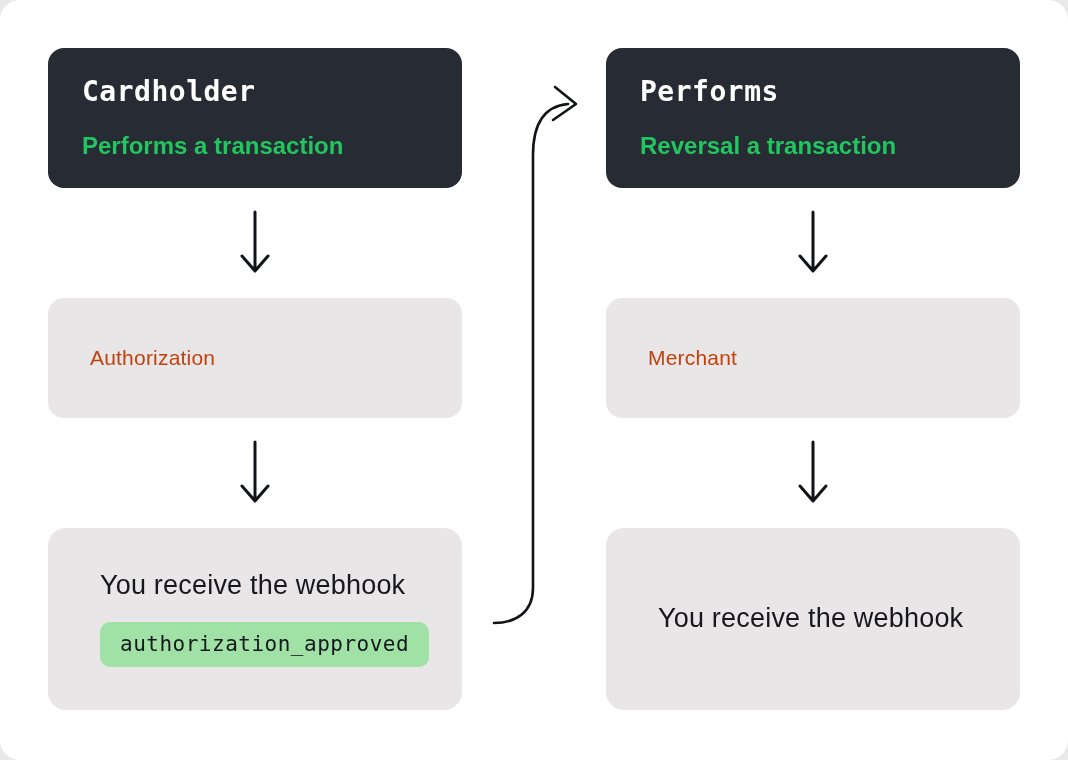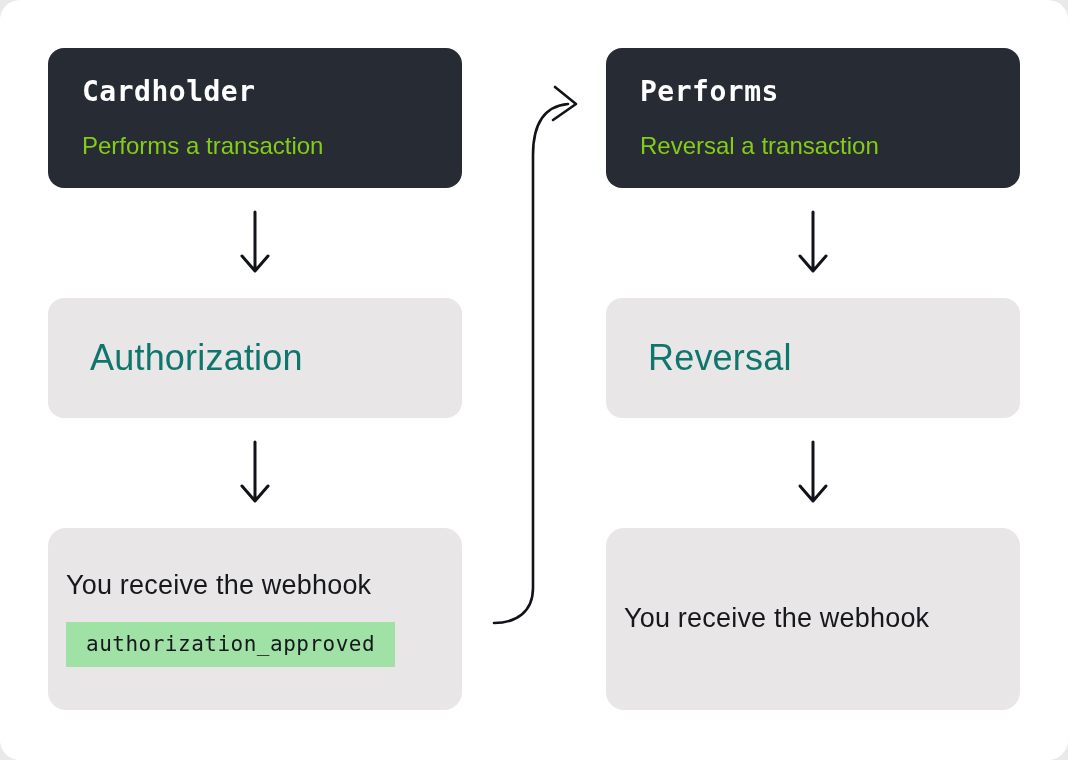--- a/index.html
+++ b/index.html
@@ -38,58 +38,58 @@
   }
   .actor-title {
     font-family: "DejaVu Sans Mono", monospace;
     font-weight: 700;
     font-size: 28px;
     letter-spacing: 0.5px;
     line-height: 1.15;
   }
   .actor-subtitle {
     font-size: 24px;
-    font-weight: 400;
-    color: #84cc16;
+    font-weight: 700;
+    color: #22c55e;
     line-height: 1.2;
   }
 
   .step-box {
     top: 298px;
     height: 120px;
     background: #e8e6e7;
-    color: #0f766e;
+    color: #c2410c;
     display: flex;
     align-items: center;
     padding: 16px 42px;
-    font-size: 36px;
+    font-size: 21px;
     letter-spacing: 0.2px;
   }
 
   .webhook-box {
     top: 528px;
     height: 182px;
     background: #e8e6e7;
     display: flex;
     flex-direction: column;
     justify-content: center;
     align-items: flex-start;
     gap: 21px;
-    padding: 0 18px;
+    padding: 0 52px;
     border-radius: 18px;
   }
   .webhook-label {
     font-size: 27px;
     letter-spacing: 0.2px;
     color: #16181d;
     line-height: 1.1;
   }
   .event-badge {
     background: #a0e2a5;
-    border-radius: 0;
+    border-radius: 10px;
     padding: 10px 20px;
     font-family: "DejaVu Sans Mono", monospace;
     font-size: 21px;
     letter-spacing: 0.5px;
     color: #16181d;
     line-height: 1.2;
   }
 
   .down-arrow {
     position: absolute;
@@ -139,21 +139,21 @@
   <div class="box actor-box col-right">
     <div class="actor-title">Performs</div>
     <div class="actor-subtitle">Reversal a transaction</div>
   </div>
 
   <svg class="down-arrow arrow-r1" viewBox="0 0 40 66">
     <path d="M 20 2 L 20 60 M 7 46 L 20 61 M 33 46 L 20 61" fill="none" stroke="#111318" stroke-width="3" stroke-linecap="round" stroke-linejoin="round"></path>
   </svg>
 
   <div class="box step-box col-right">
-    <span>Reversal</span>
+    <span>Merchant</span>
   </div>
 
   <svg class="down-arrow arrow-r2" viewBox="0 0 40 66">
     <path d="M 20 2 L 20 60 M 7 46 L 20 61 M 33 46 L 20 61" fill="none" stroke="#111318" stroke-width="3" stroke-linecap="round" stroke-linejoin="round"></path>
   </svg>
 
   <div class="box webhook-box col-right">
     <div class="webhook-label">You receive the webhook</div>
   </div>
 

